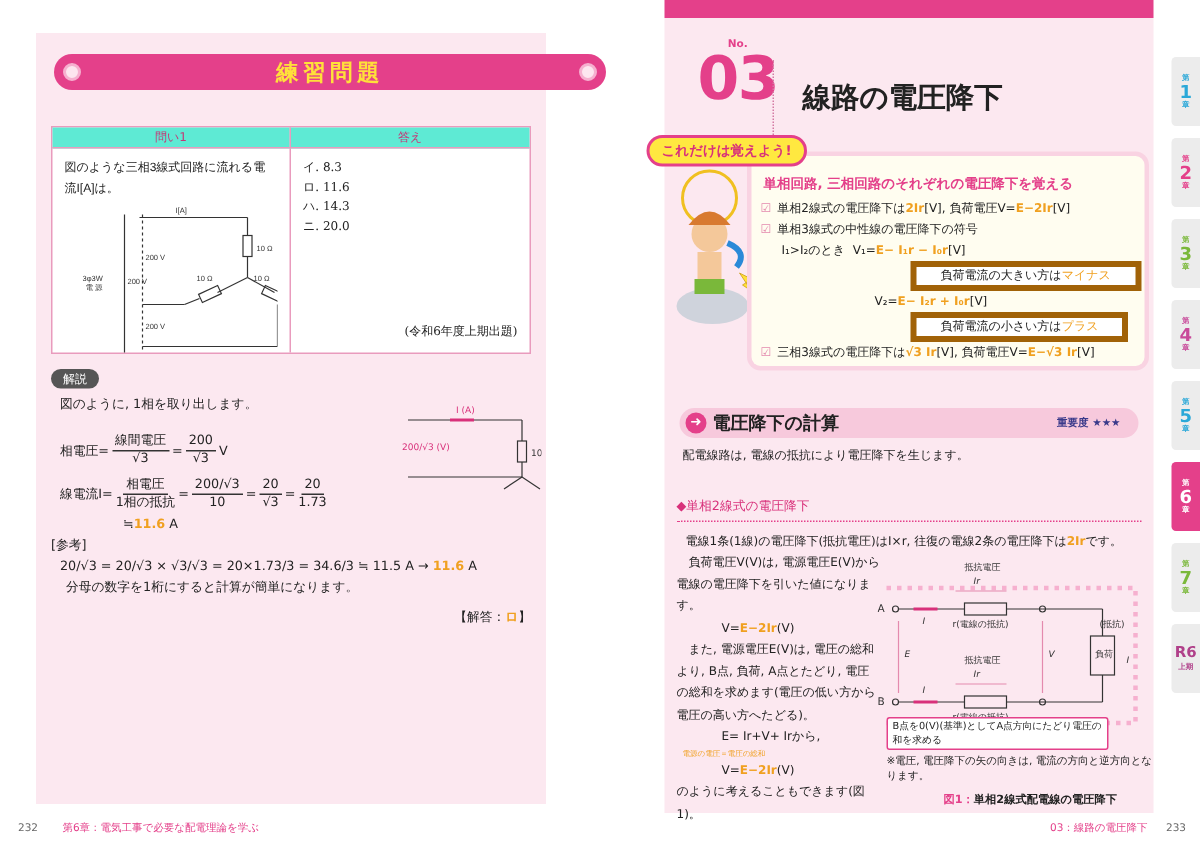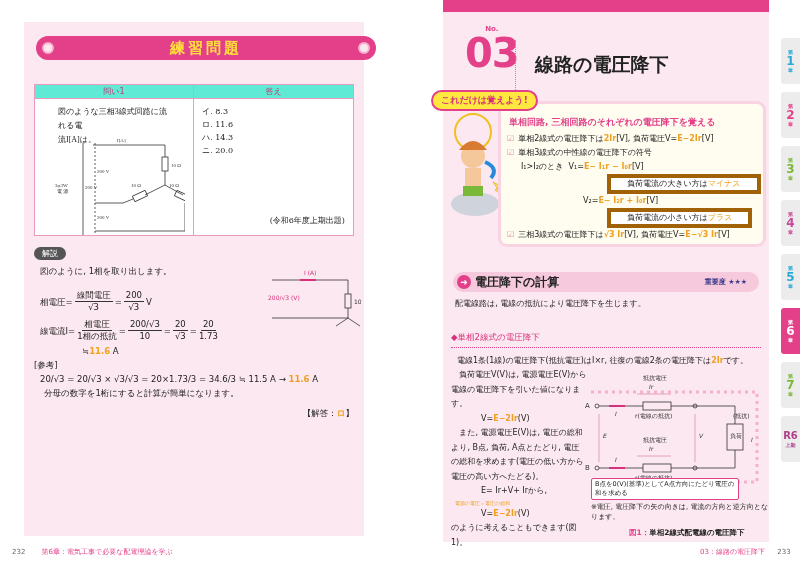--- a/index.html
+++ b/index.html
@@ -1,27 +1,27 @@
 <!DOCTYPE html>
 <html><head>
 <meta charset="utf-8">
 <style>
   *{box-sizing:border-box;margin:0;padding:0}
   html,body{width:800px;height:568px;overflow:hidden;background:#ffffff;font-family:"DejaVu Sans",sans-serif;color:#222}
   .spread{position:relative;width:800px;height:568px;background:#fff}
   
   .lpage{position:absolute;left:24px;top:22px;width:340px;height:514px;background:#fce8f0}
-  .banner{position:absolute;left:12px;top:14px;width:340px;height:24px;background:#e4408a;border-radius:12px;display:flex;align-items:center;justify-content:center}
+  .banner{position:absolute;left:12px;top:14px;width:368px;height:24px;background:#e4408a;border-radius:12px;display:flex;align-items:center;justify-content:center}
   .banner .dot{position:absolute;top:6px;width:12px;height:12px;border-radius:50%;background:#fde6ef;border:2px solid #f6b0cf}
   .banner .dot.l{left:6px}.banner .dot.r{right:6px}
   .banner .ttl{color:#ffe03a;font-weight:bold;font-size:15px;letter-spacing:3px}
   .qtable{position:absolute;left:10px;top:62px;width:320px;height:152px;border:1px solid #e99bbd;background:#fff;display:grid;grid-template-columns:158px 1fr;grid-template-rows:14px 1fr}
   .qtable .th{background:#5eead4;color:#c43876;font-size:8px;text-align:center;line-height:14px;border-bottom:1px solid #e99bbd}
   .qtable .th.b{border-left:1px solid #e99bbd}
-  .qcell{position:relative;padding:6px 23px;font-family:Liberation Serif, serif;font-size:8px;line-height:14px}
+  .qcell{position:relative;padding:6px 8px;font-family:Liberation Sans, sans-serif;font-size:8px;line-height:14px}
   .acell{border-left:1px solid #e99bbd;padding:6px 8px;font-family:"DejaVu Serif",serif;font-size:8px;line-height:13px;position:relative}
   .acell .src{position:absolute;right:8px;bottom:8px}
   .fig svg{position:absolute;left:20px;top:38px}
   .kaisetsu{position:absolute;left:10px;top:224px;width:320px;font-size:8.5px;line-height:14px}
   .badge{display:inline-block;background:#555;color:#fff;border-radius:7px;font-size:8px;padding:0 8px;line-height:13px;margin-bottom:4px}
   .orange{color:#f0a020;font-weight:bold}
   .frac{display:inline-flex;flex-direction:column;align-items:center;vertical-align:middle;margin:0 2px}
   .frac .n{border-bottom:1px solid #333;padding:0 2px;line-height:11px}
   .frac .d{line-height:11px}
   .row{display:flex;align-items:center;margin:12px 0 2px 6px}

